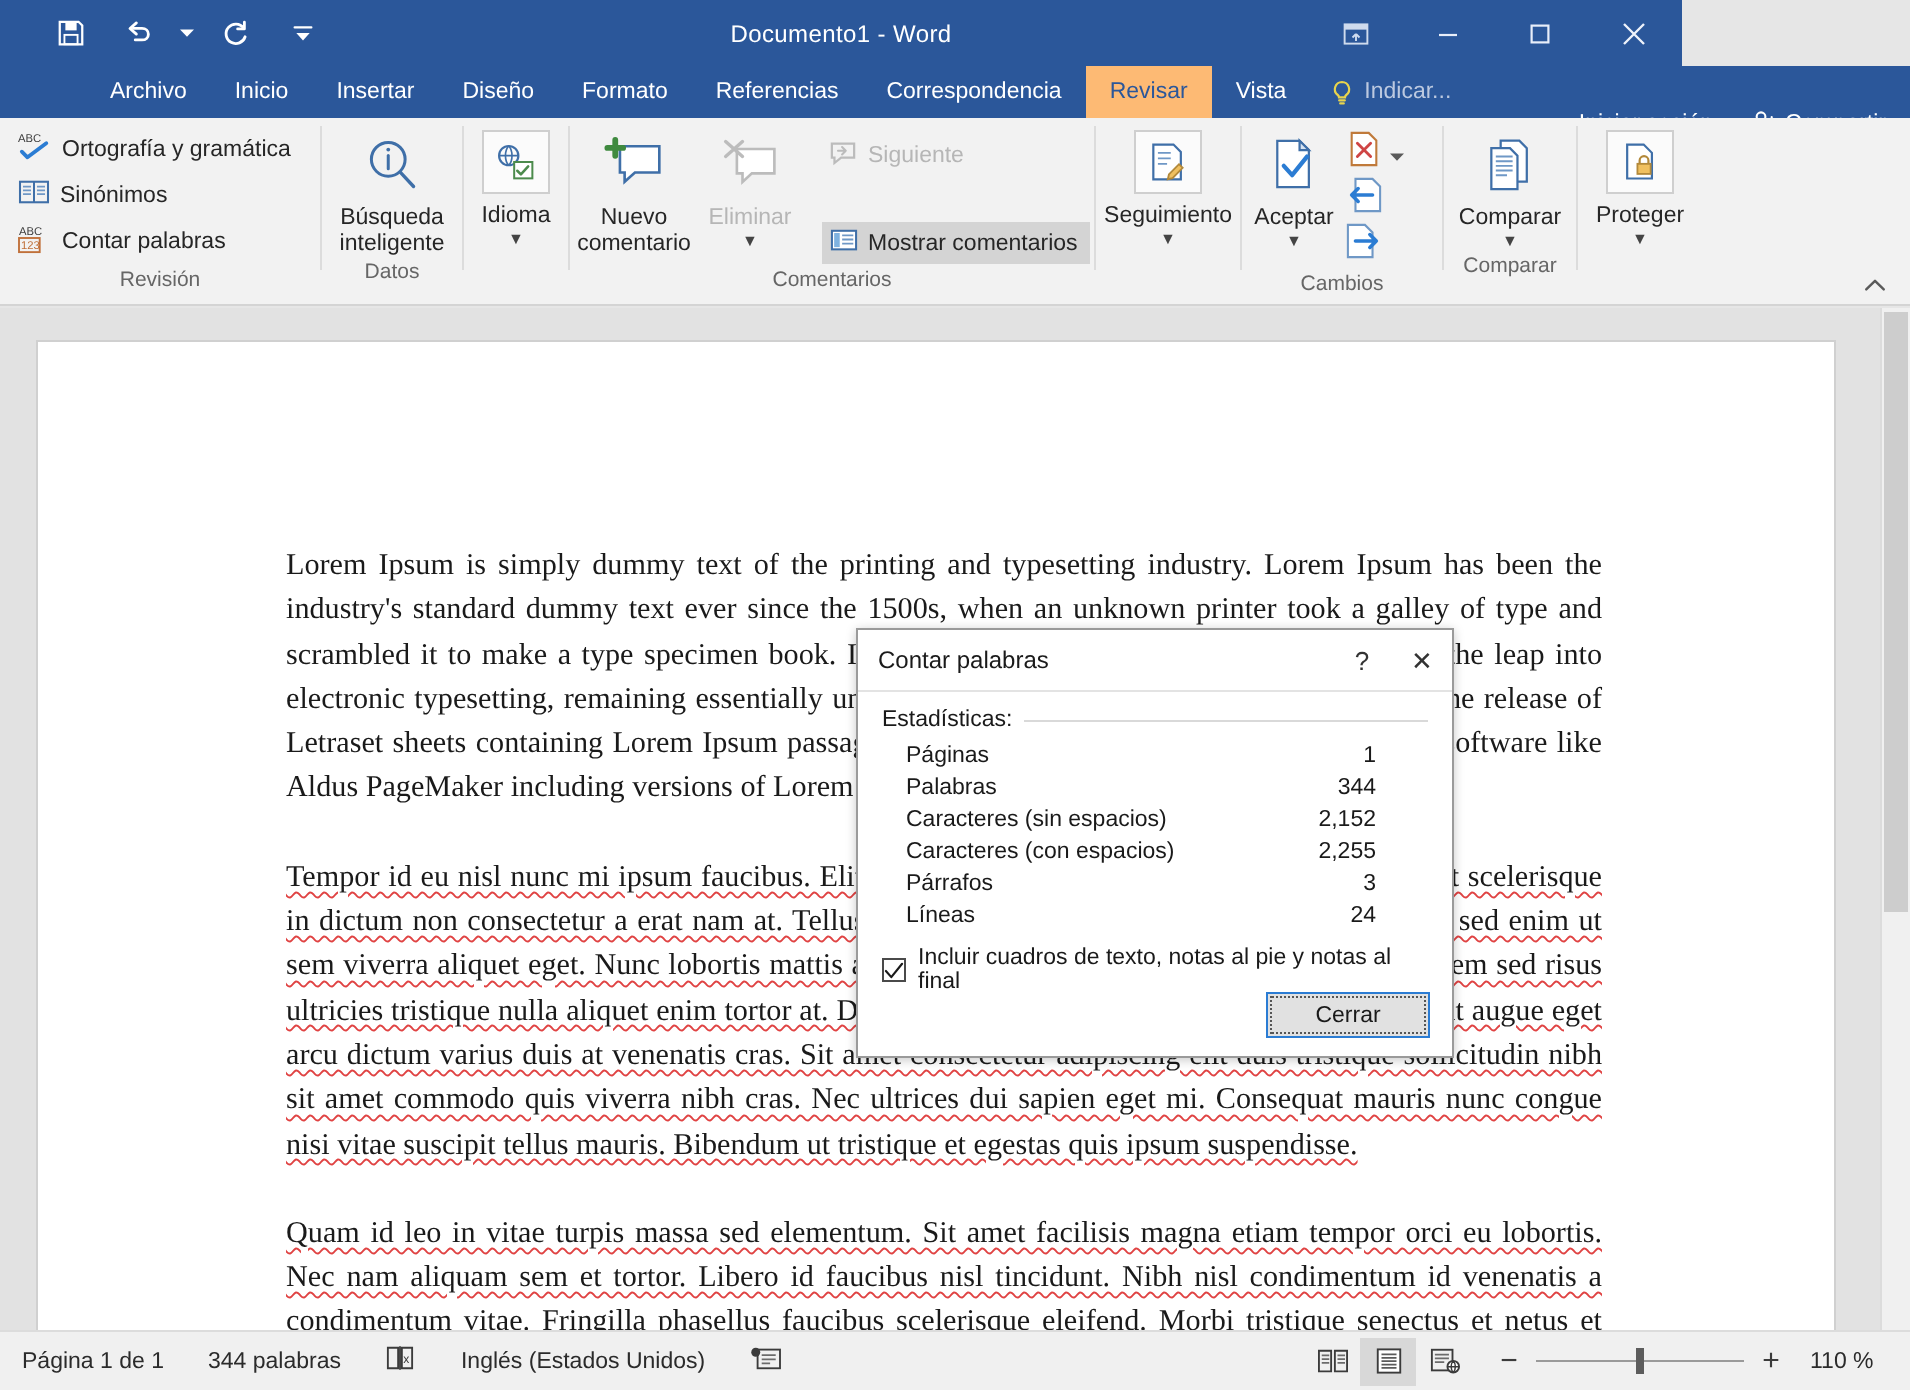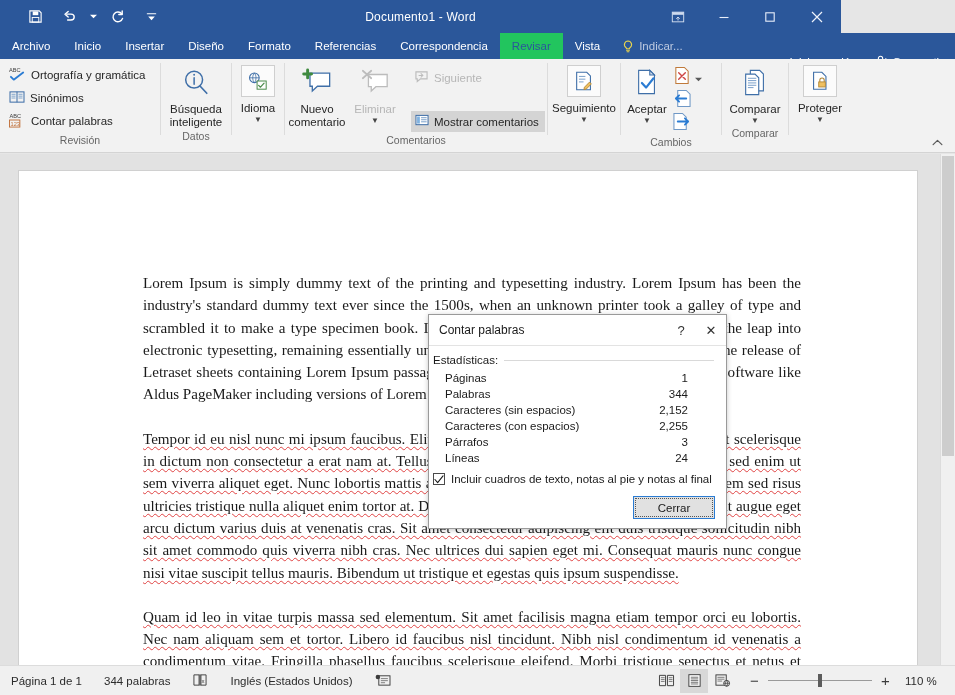--- a/index.html
+++ b/index.html
@@ -41,22 +41,22 @@
   .tabsbar {
     position: absolute; top: 33px; left: 0; width: 955px; height: 26px;
     background: #2b579a;
     display: flex; align-items: stretch;
   }
   .tab {
     padding: 0 12px; height: 26px;
     display: flex; align-items: center;
     color: #ffffff; font-size: 11.5px; white-space: nowrap;
   }
-  .tab.first { padding-left: 12px; }
-  .tab.active { background: #22c55e; color: #2b579a; }
+  .tab.first { padding-left: 12px; margin-left: 43px; }
+  .tab.active { background: #fdba74; color: #2b579a; }
   .tellme {
     display: flex; align-items: center; gap: 5px;
     padding: 0 10px; color: #bcc9e0; font-size: 11.5px; font-style: normal;
   }
   .tellme .bulb { color: #e8d44d; display:flex; }
   .tabs-right {
     position: absolute; right: 0; top: 16px; height: 26px;
     display: flex; align-items: center;
   }
   .signin { color: #ffffff; font-size: 11.5px; padding: 0 10px; white-space: nowrap; }
@@ -158,21 +158,21 @@
     height: 31px; display: flex; align-items: center;
     padding-left: 10px; background: #ffffff;
     border-bottom: 1px solid #e3e3e3;
   }
   .dlg-title .t { font-size: 12px; color: #1a1a1a; }
   .dlg-title .btns { margin-left: auto; display: flex; align-items: center; }
   .dlg-help, .dlg-close {
     width: 30px; height: 30px; display: flex; align-items: center; justify-content: center;
     color: #333; font-size: 13px;
   }
-  .dlg-body { padding: 8px 12px 0 4px; position: relative; }
+  .dlg-body { padding: 8px 12px 0 12px; position: relative; }
   .stats-head { display: flex; align-items: center; gap: 6px; margin-bottom: 4px; }
   .stats-head .lbl { font-size: 11.5px; color: #1a1a1a; white-space: nowrap; }
   .stats-head .rule { flex: 1; height: 1px; background: #d9d9d9; }
   .stat-row {
     display: flex; height: 16px; align-items: center;
     padding-left: 12px; font-size: 11.5px;
   }
   .stat-row .k { flex: 1; }
   .stat-row .v { width: 86px; text-align: right; padding-right: 26px; }
   .chk-row { display: flex; align-items: center; gap: 6px; margin-top: 7px; }

